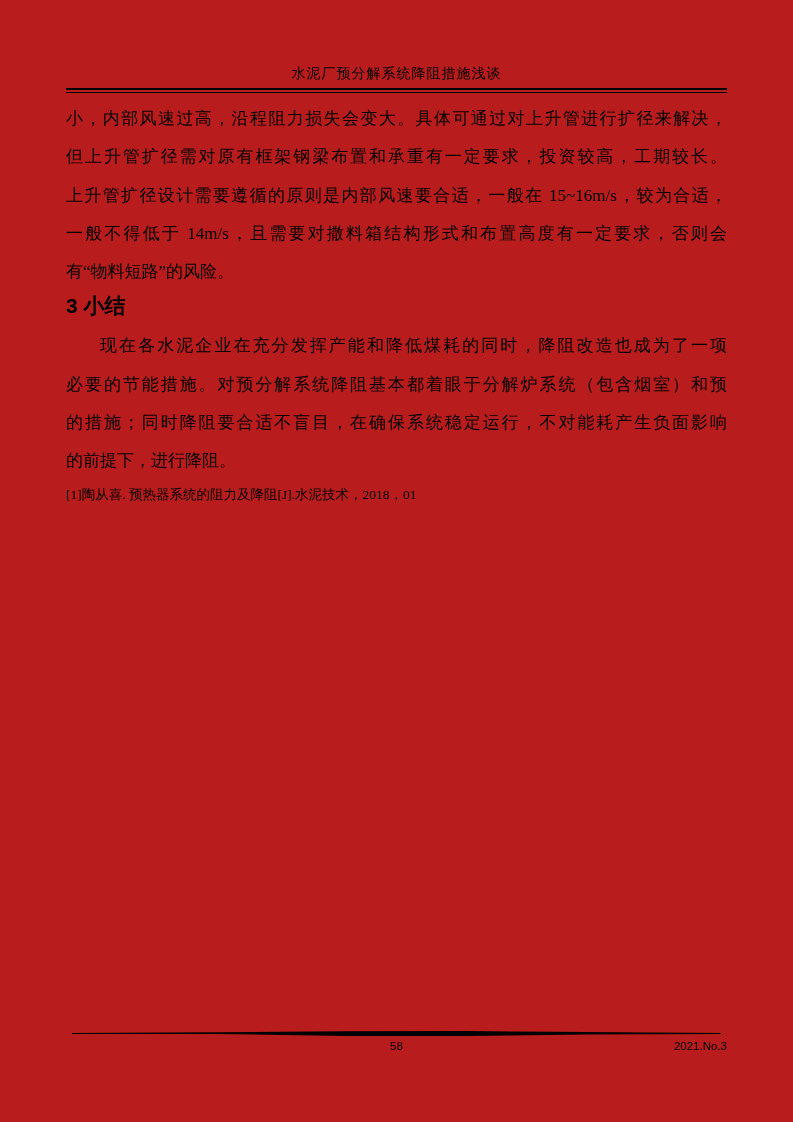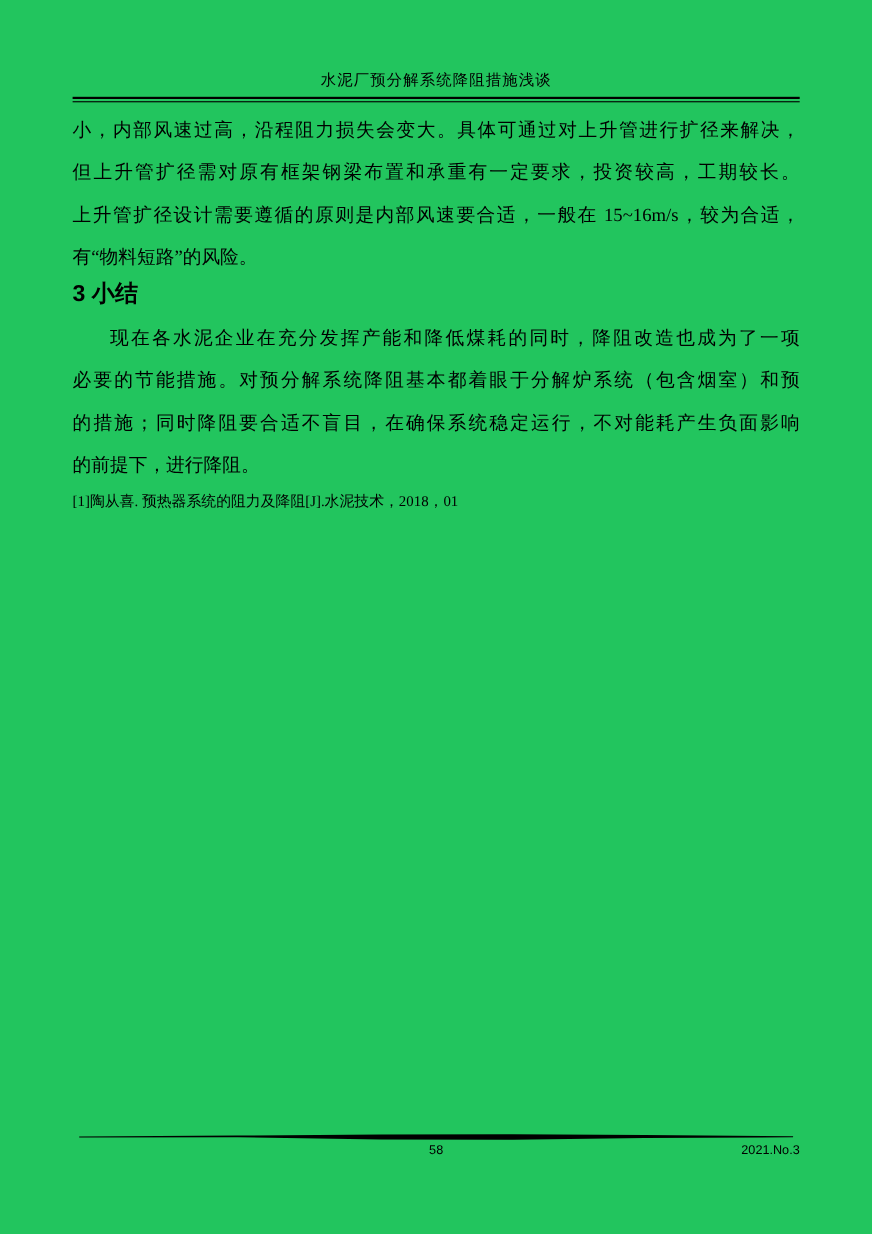--- a/index.html
+++ b/index.html
@@ -4,21 +4,21 @@
 <style>
   html, body {
     margin: 0;
     padding: 0;
     background: #ffffff;
   }
   .page {
     position: relative;
     width: 793px;
     height: 1122px;
-    background: #22c55e;
+    background: #b91c1c;
     color: #000000;
     overflow: hidden;
     font-family: "Liberation Serif", "DejaVu Serif", serif;
   }
   .content {
     position: absolute;
     left: 66px;
     width: 661px;
     top: 0;
   }
@@ -103,20 +103,21 @@
   <div class="content">
 
     <div class="running-header">水泥厂预分解系统降阻措施浅谈</div>
 
     <div class="header-rule"></div>
 
     <div class="para p1">
       <div class="line">小，内部风速过高，沿程阻力损失会变大。具体可通过对上升管进行扩径来解决，</div>
       <div class="line">但上升管扩径需对原有框架钢梁布置和承重有一定要求，投资较高，工期较长。</div>
       <div class="line">上升管扩径设计需要遵循的原则是内部风速要合适，一般在 15~16m/s，较为合适，</div>
+      <div class="line">一般不得低于 14m/s，且需要对撒料箱结构形式和布置高度有一定要求，否则会</div>
       <div class="line last">有“物料短路”的风险。</div>
     </div>
 
     <div class="section-heading">3 小结</div>
 
     <div class="para p2">
       <div class="line indent">现在各水泥企业在充分发挥产能和降低煤耗的同时，降阻改造也成为了一项</div>
       <div class="line">必要的节能措施。对预分解系统降阻基本都着眼于分解炉系统（包含烟室）和预</div>
       <div class="line">的措施；同时降阻要合适不盲目，在确保系统稳定运行，不对能耗产生负面影响</div>
       <div class="line last">的前提下，进行降阻。</div>

